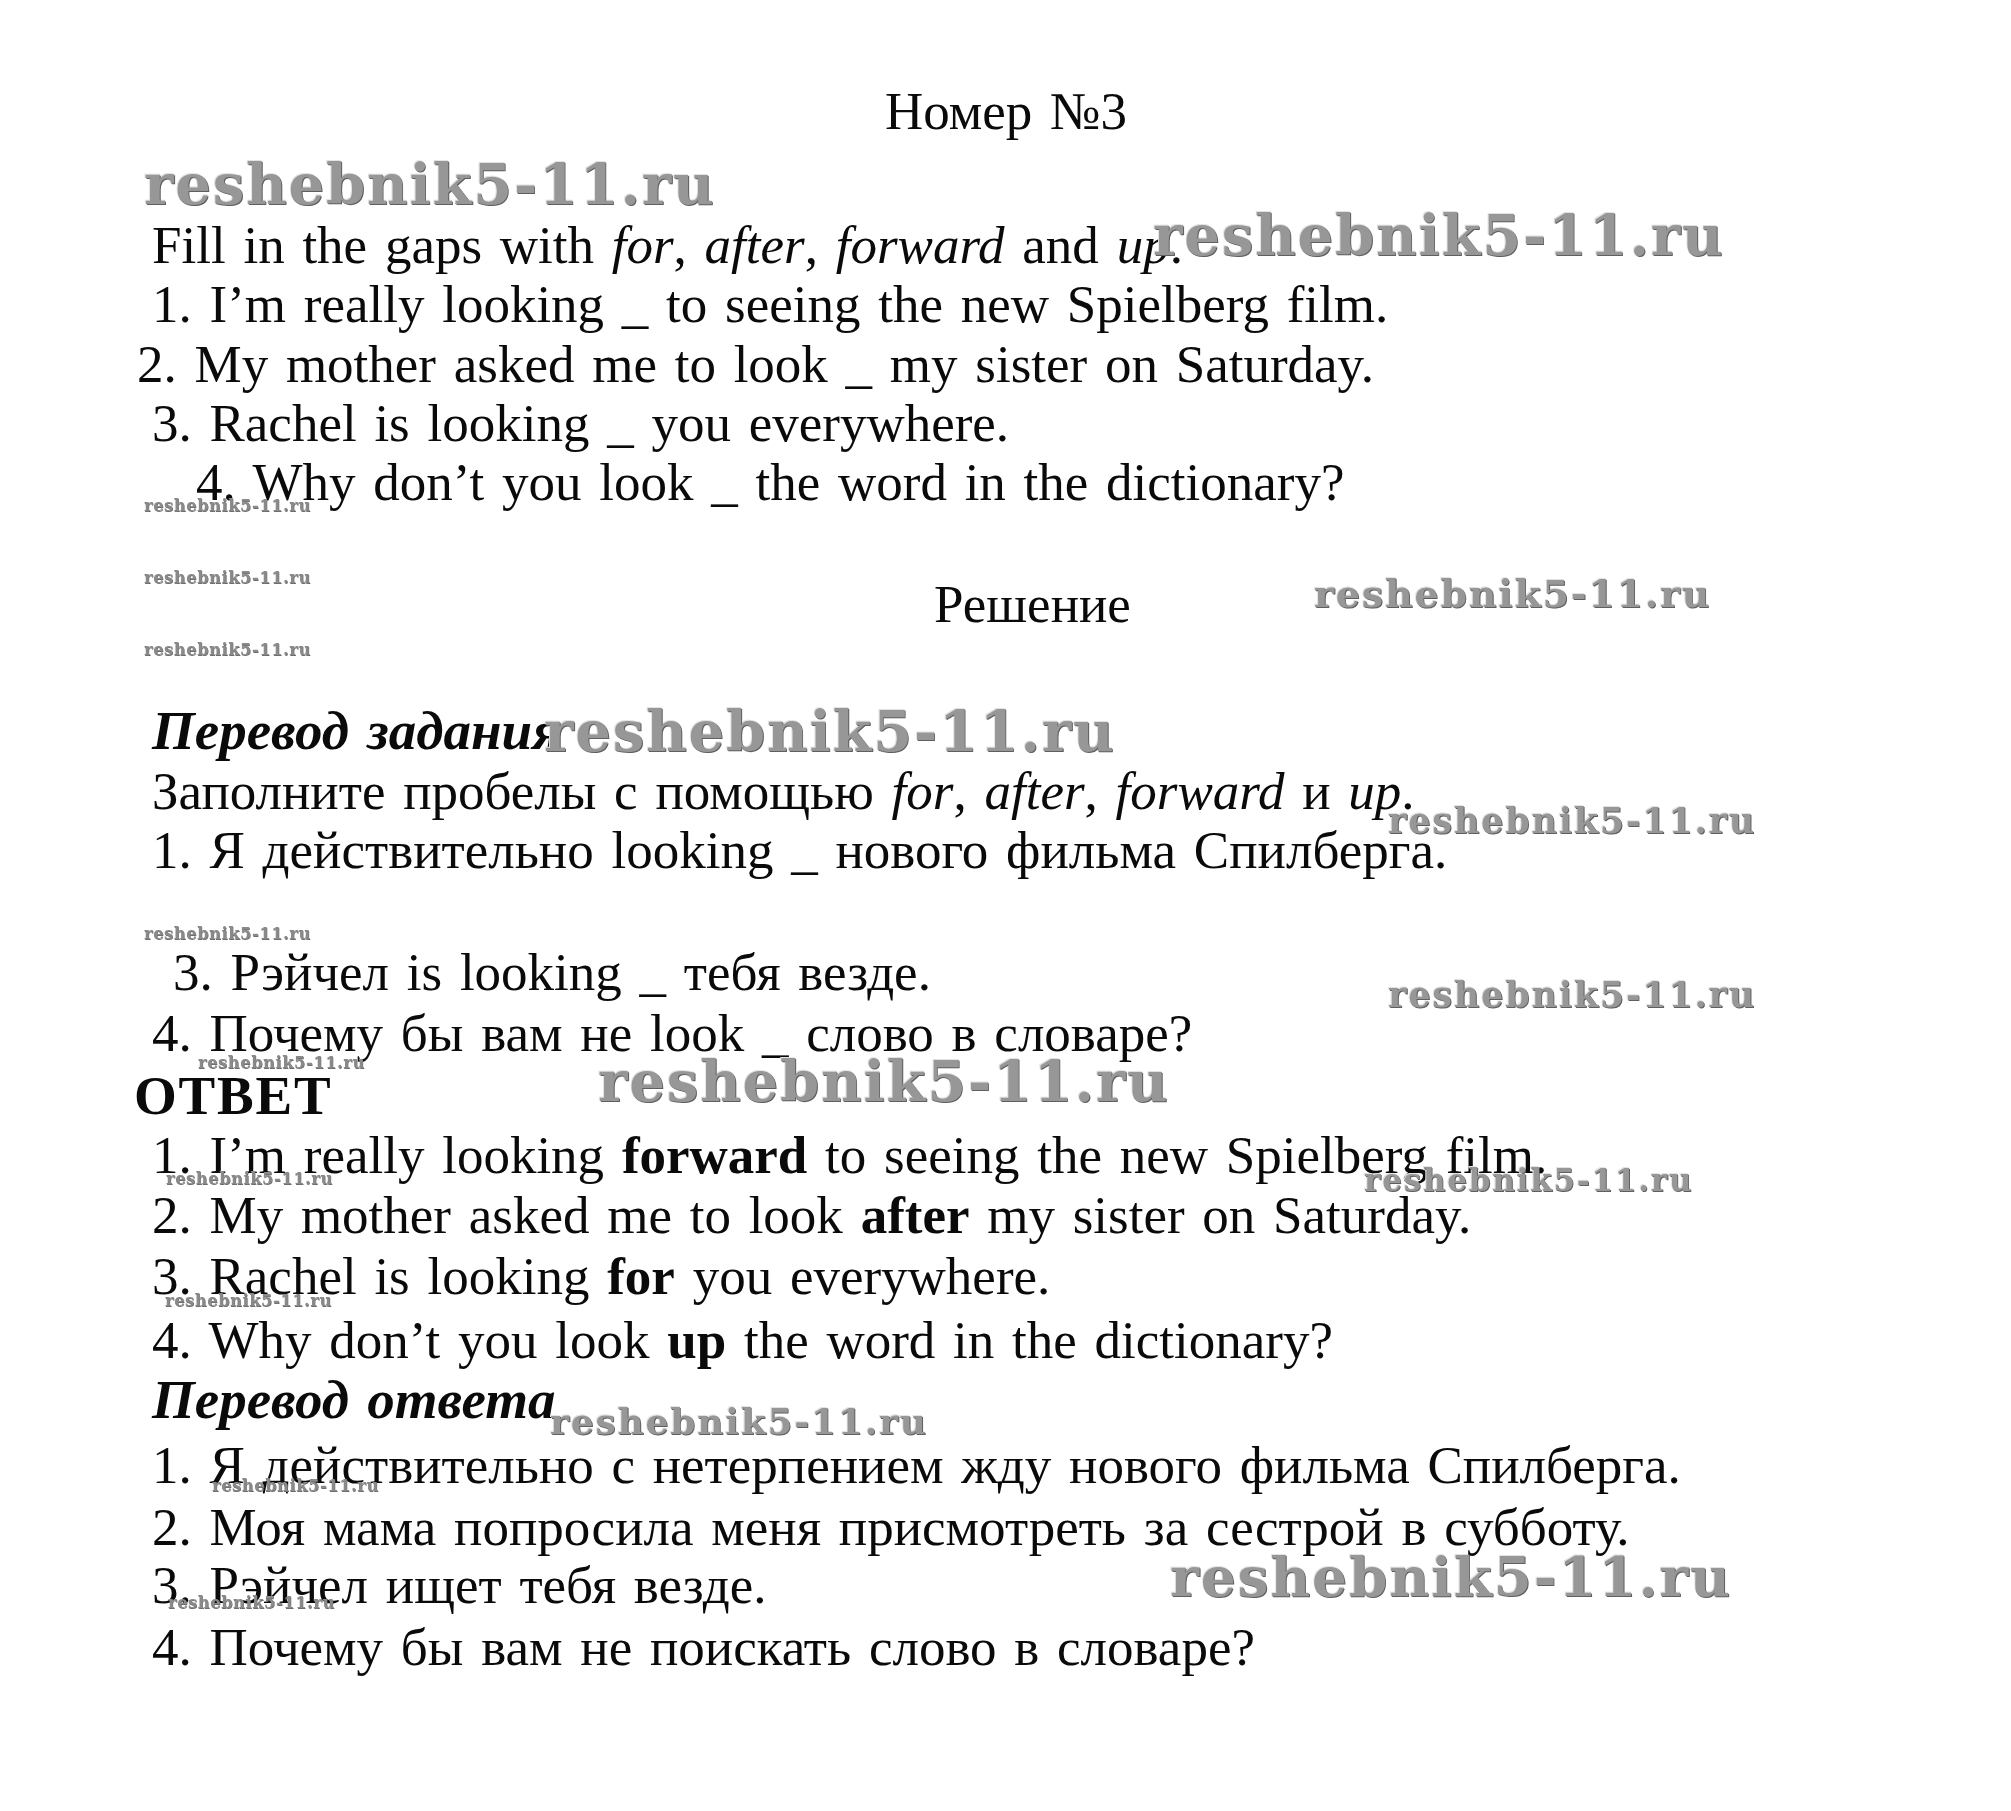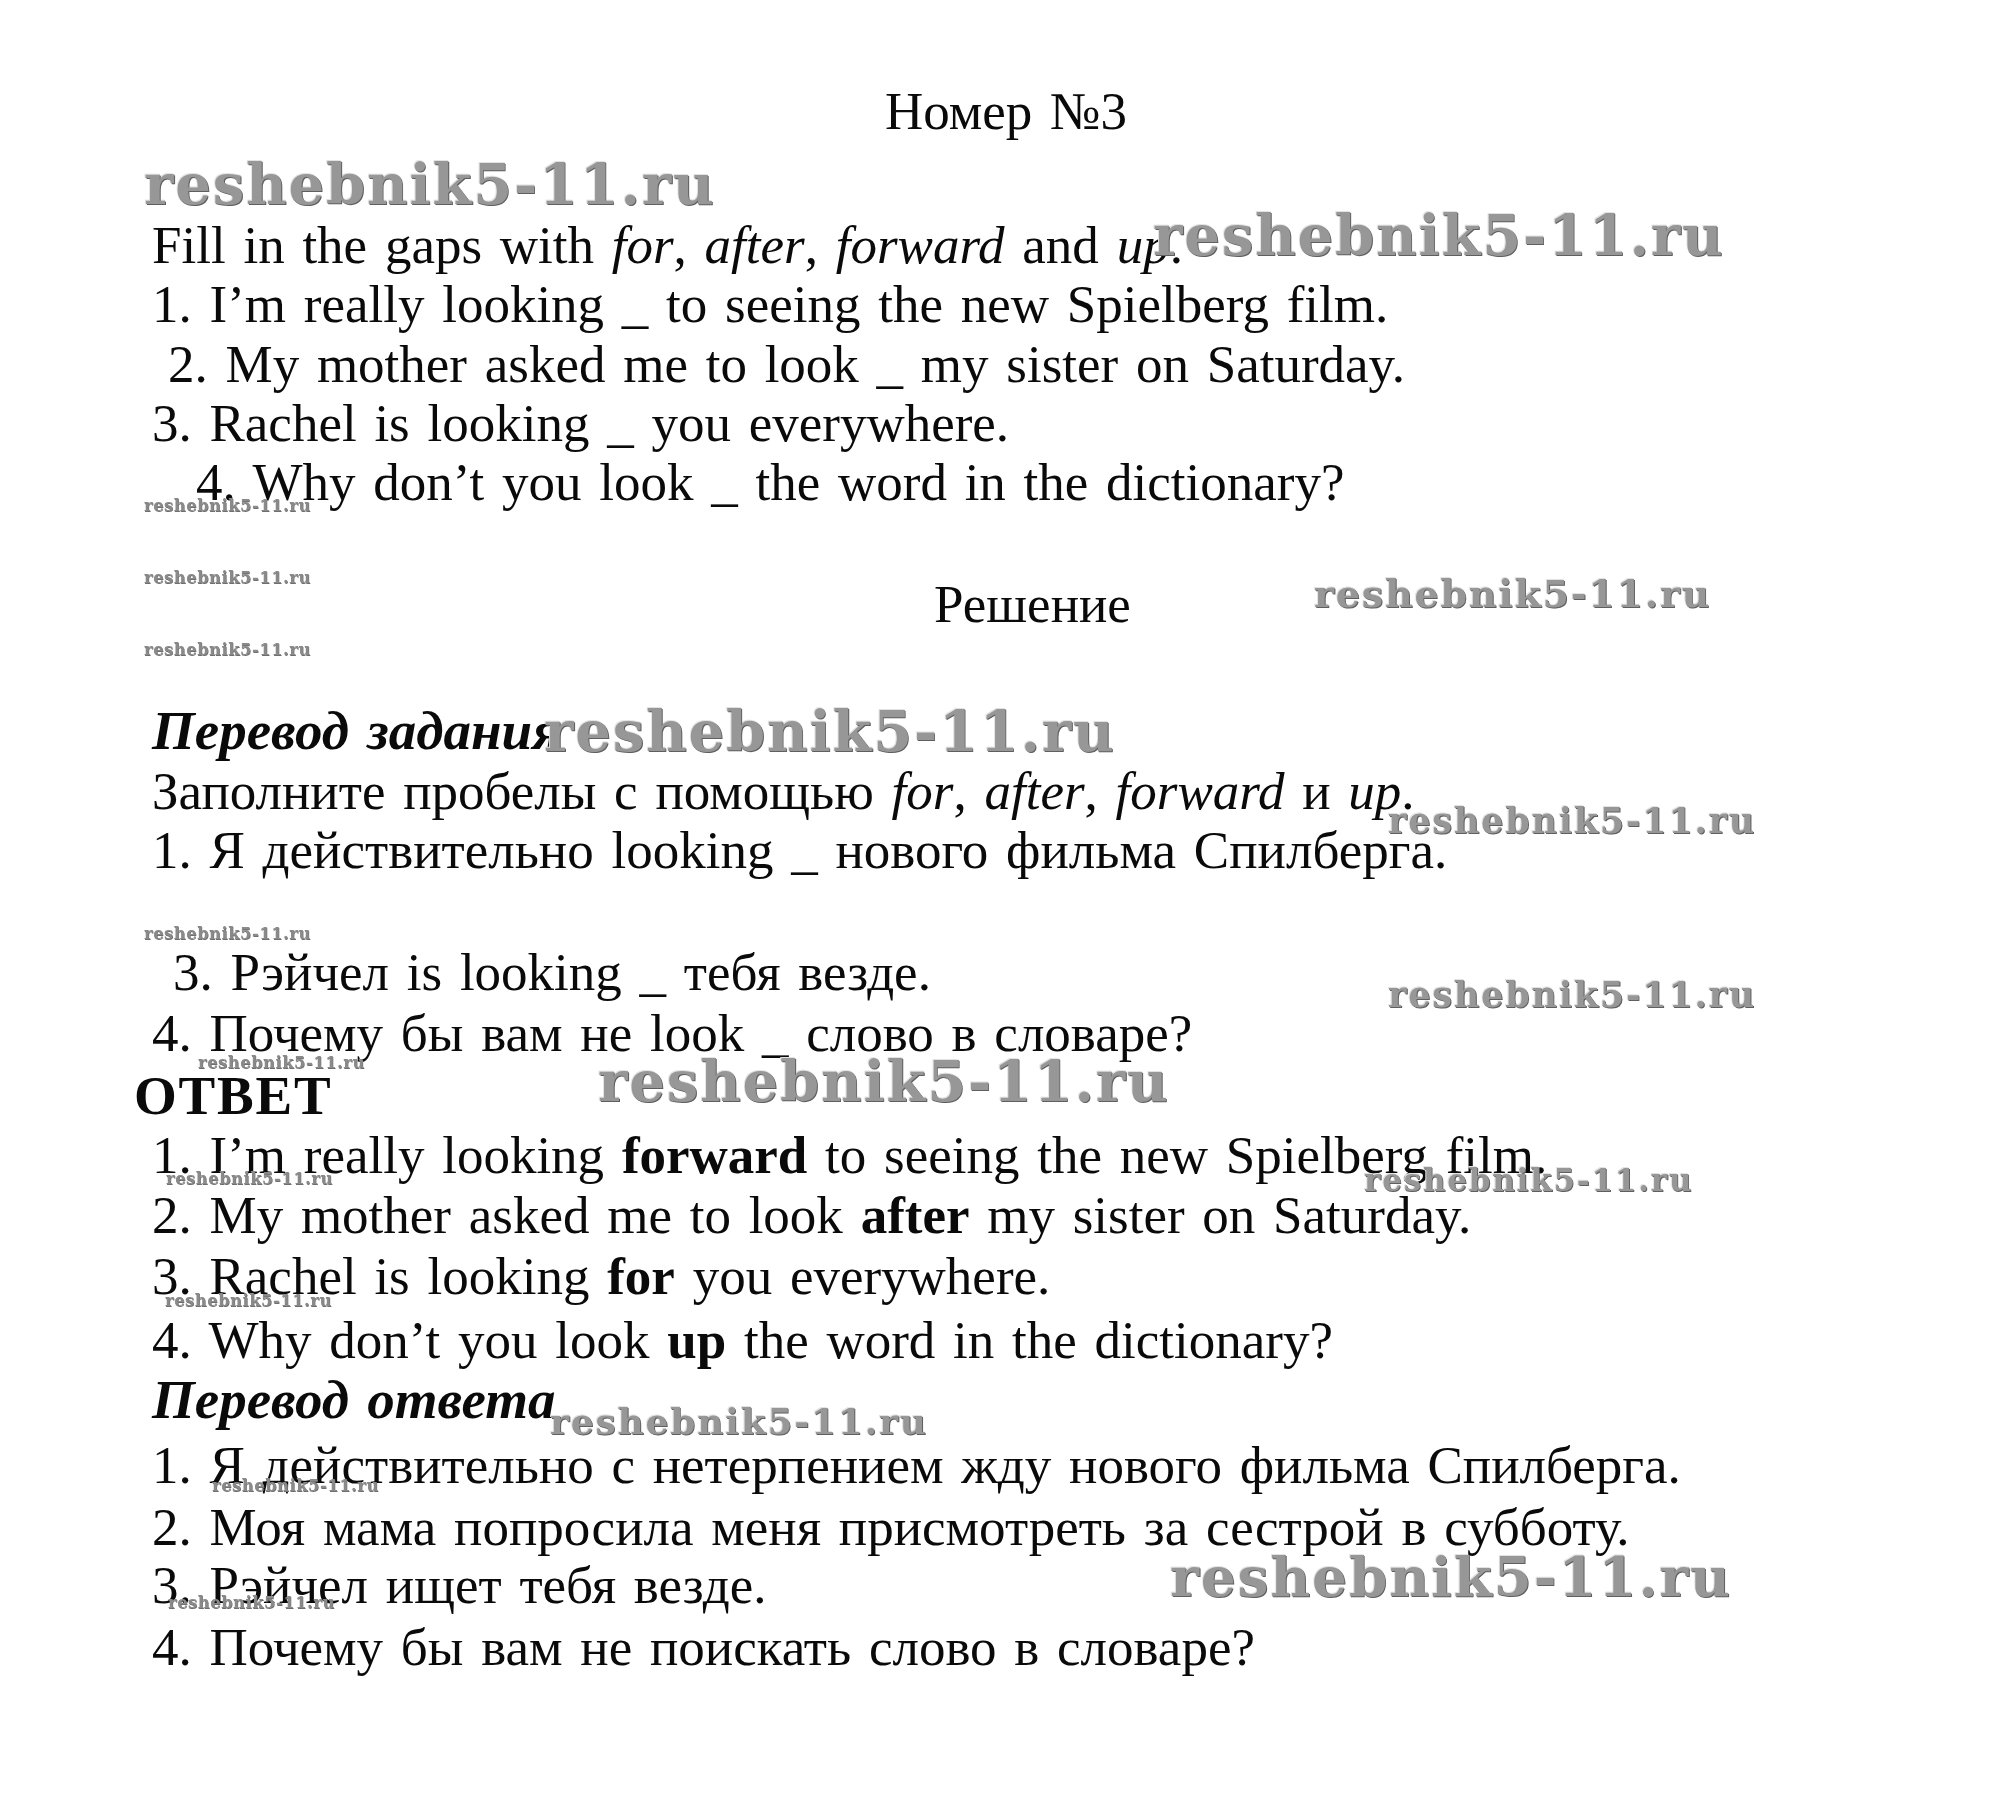--- a/index.html
+++ b/index.html
@@ -60,21 +60,21 @@
 
   <div class="wm wm-62" style="left:144px; top:151px;">reshebnik5-11.ru</div>
 
   <div class="line" style="left:152px; top:216px;">
     <span>Fill in the gaps with </span><span class="it">for</span><span>, </span><span class="it">after</span><span>, </span><span class="it">forward</span><span> and </span><span class="it">up</span><span>.</span>
   </div>
 
   <div class="wm wm-62" style="left:1153px; top:202px;">reshebnik5-11.ru</div>
 
   <div class="line" style="left:152px; top:275px;">1. I’m really looking _ to seeing the new Spielberg film.</div>
-  <div class="line" style="left:168px; top:335px;">2. My mother asked me to look _ my sister on Saturday.</div>
+  <div class="line" style="left:137px; top:335px;">2. My mother asked me to look _ my sister on Saturday.</div>
   <div class="line" style="left:152px; top:394px;">3. Rachel is looking _ you everywhere.</div>
   <div class="line" style="left:160px; top:453px;margin-left:36px;">4. Why don’t you look _ the word in the dictionary?</div>
 
   <div class="wm-tiny" style="left:144px; top:496px;">reshebnik5-11.ru</div>
   <div class="wm-tiny" style="left:144px; top:568px;">reshebnik5-11.ru</div>
 
   <div class="line" style="left:934px; top:575px;">Решение</div>
   <div class="wm wm-42" style="left:1314px; top:571px;">reshebnik5-11.ru</div>
 
   <div class="wm-tiny" style="left:144px; top:640px;">reshebnik5-11.ru</div>

